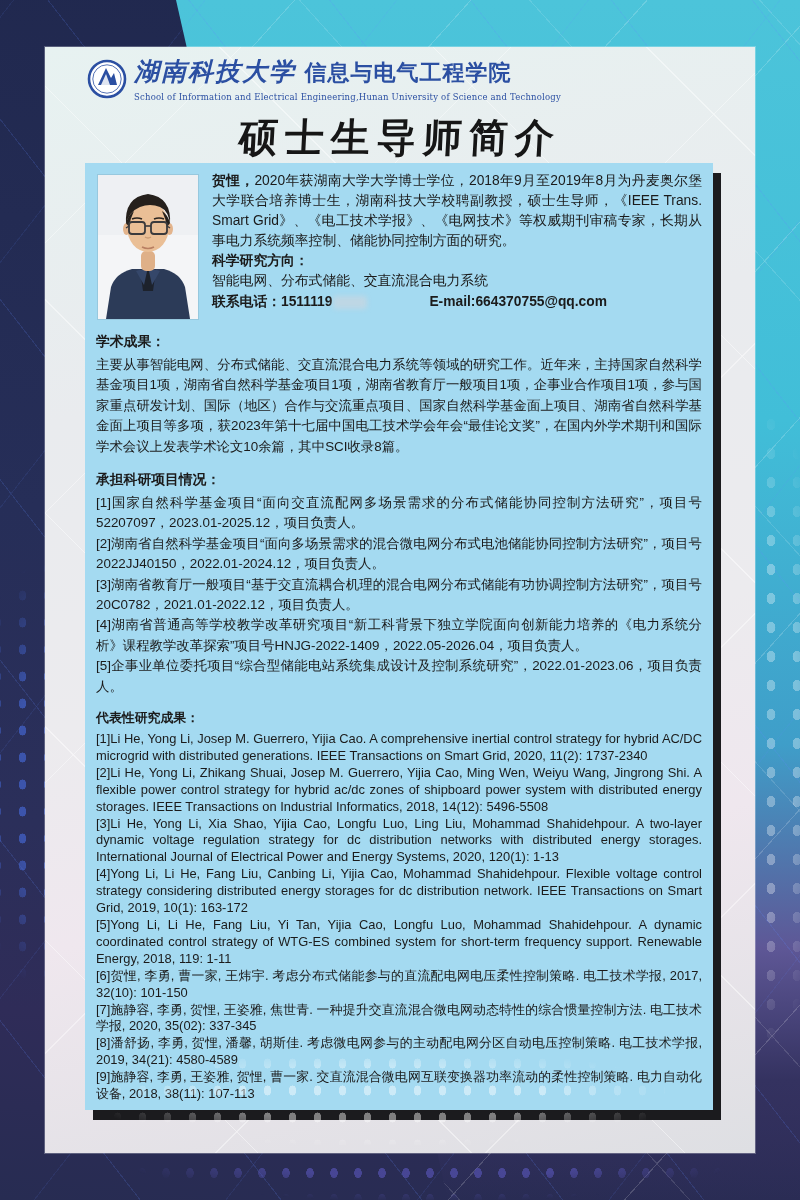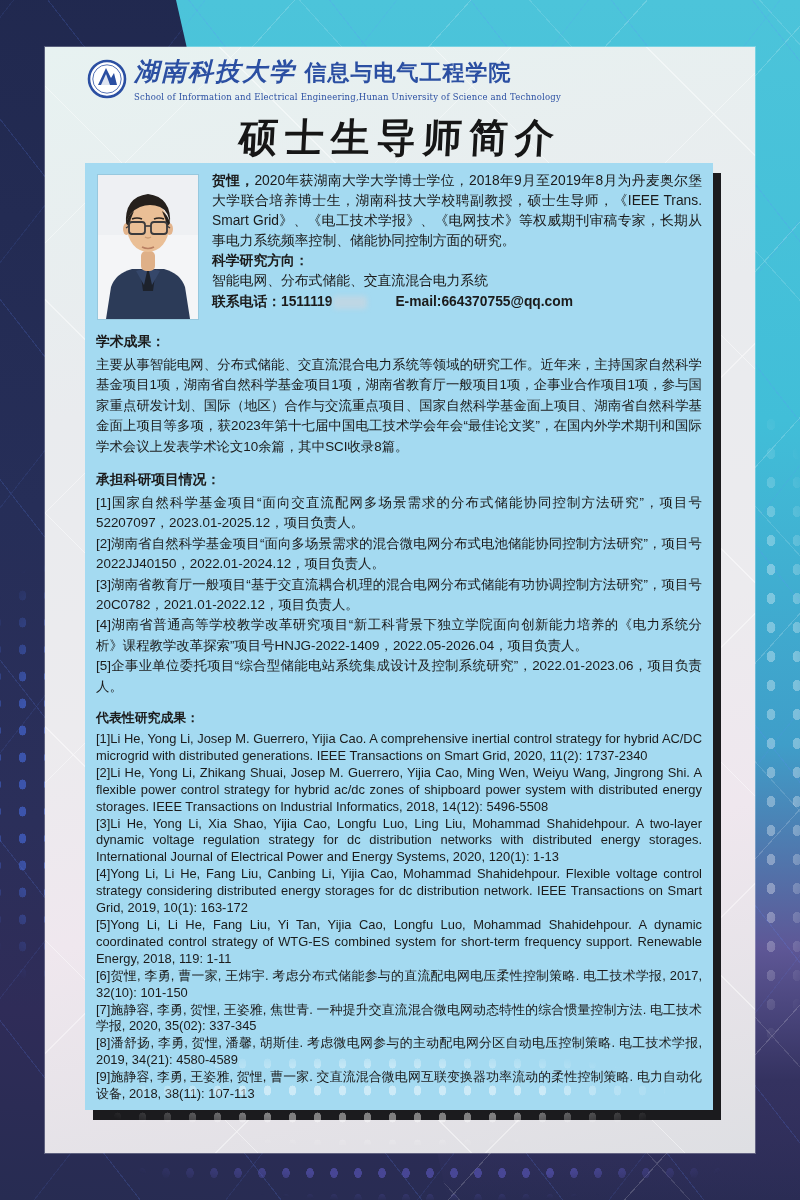--- a/index.html
+++ b/index.html
@@ -73,21 +73,21 @@
   .photo-frame{width:100px;height:144px;flex:none;margin:4px 14px 0 2px;background:#f4f5f7;
     outline:1px solid rgba(0,0,0,.08);}
   .photo-frame svg{display:block;}
   .profile-text{flex:1;font-size:13.8px;line-height:20px;}
   .bio{text-align:justify;}
   .bold{font-weight:700;}
   .direction-heading{font-weight:700;}
   .contact-line{font-weight:700;margin-top:1px;display:flex;align-items:center;}
   .phone-redacted{display:inline-block;width:34px;height:13px;margin-left:1px;border-radius:3px;
     background:rgba(205,214,222,.65);filter:blur(2.5px);}
-  .contact-email{margin-left:28px;}
+  .contact-email{margin-left:62px;}
   
   .section{margin-top:13px;}
   .section-heading{font-size:13.8px;font-weight:700;line-height:20px;margin:0 0 3px 0;}
   .cn-body p, .cn-body{font-size:13.4px;line-height:20.4px;text-align:justify;margin:0;}
   .pubs p{font-size:12.9px;line-height:16.9px;text-align:justify;margin:0;}
   .pubs .section-heading{margin-bottom:4px;}
 </style>
 </head>
 <body>
 

